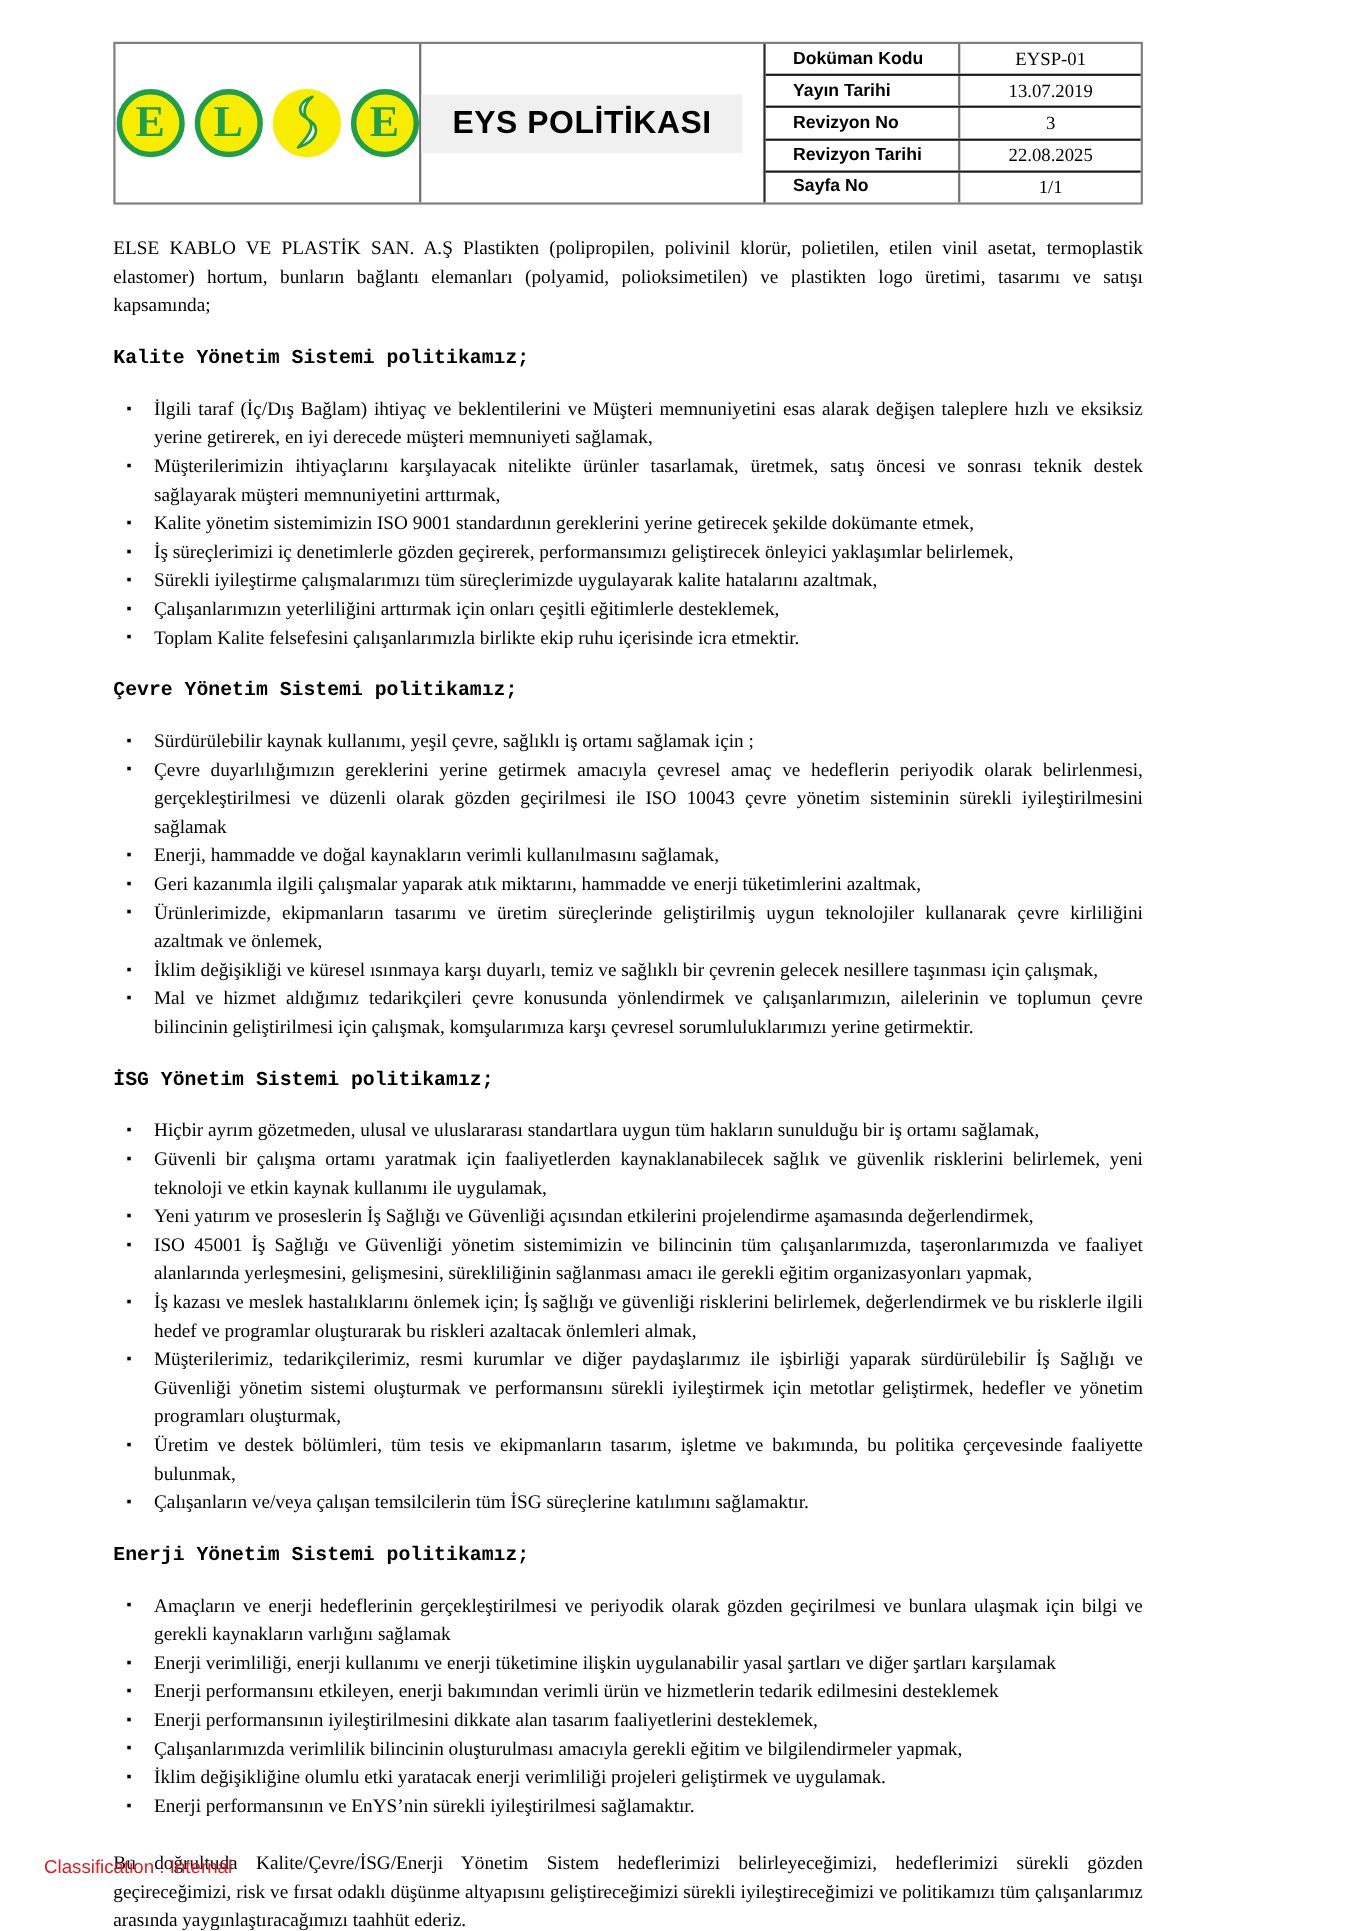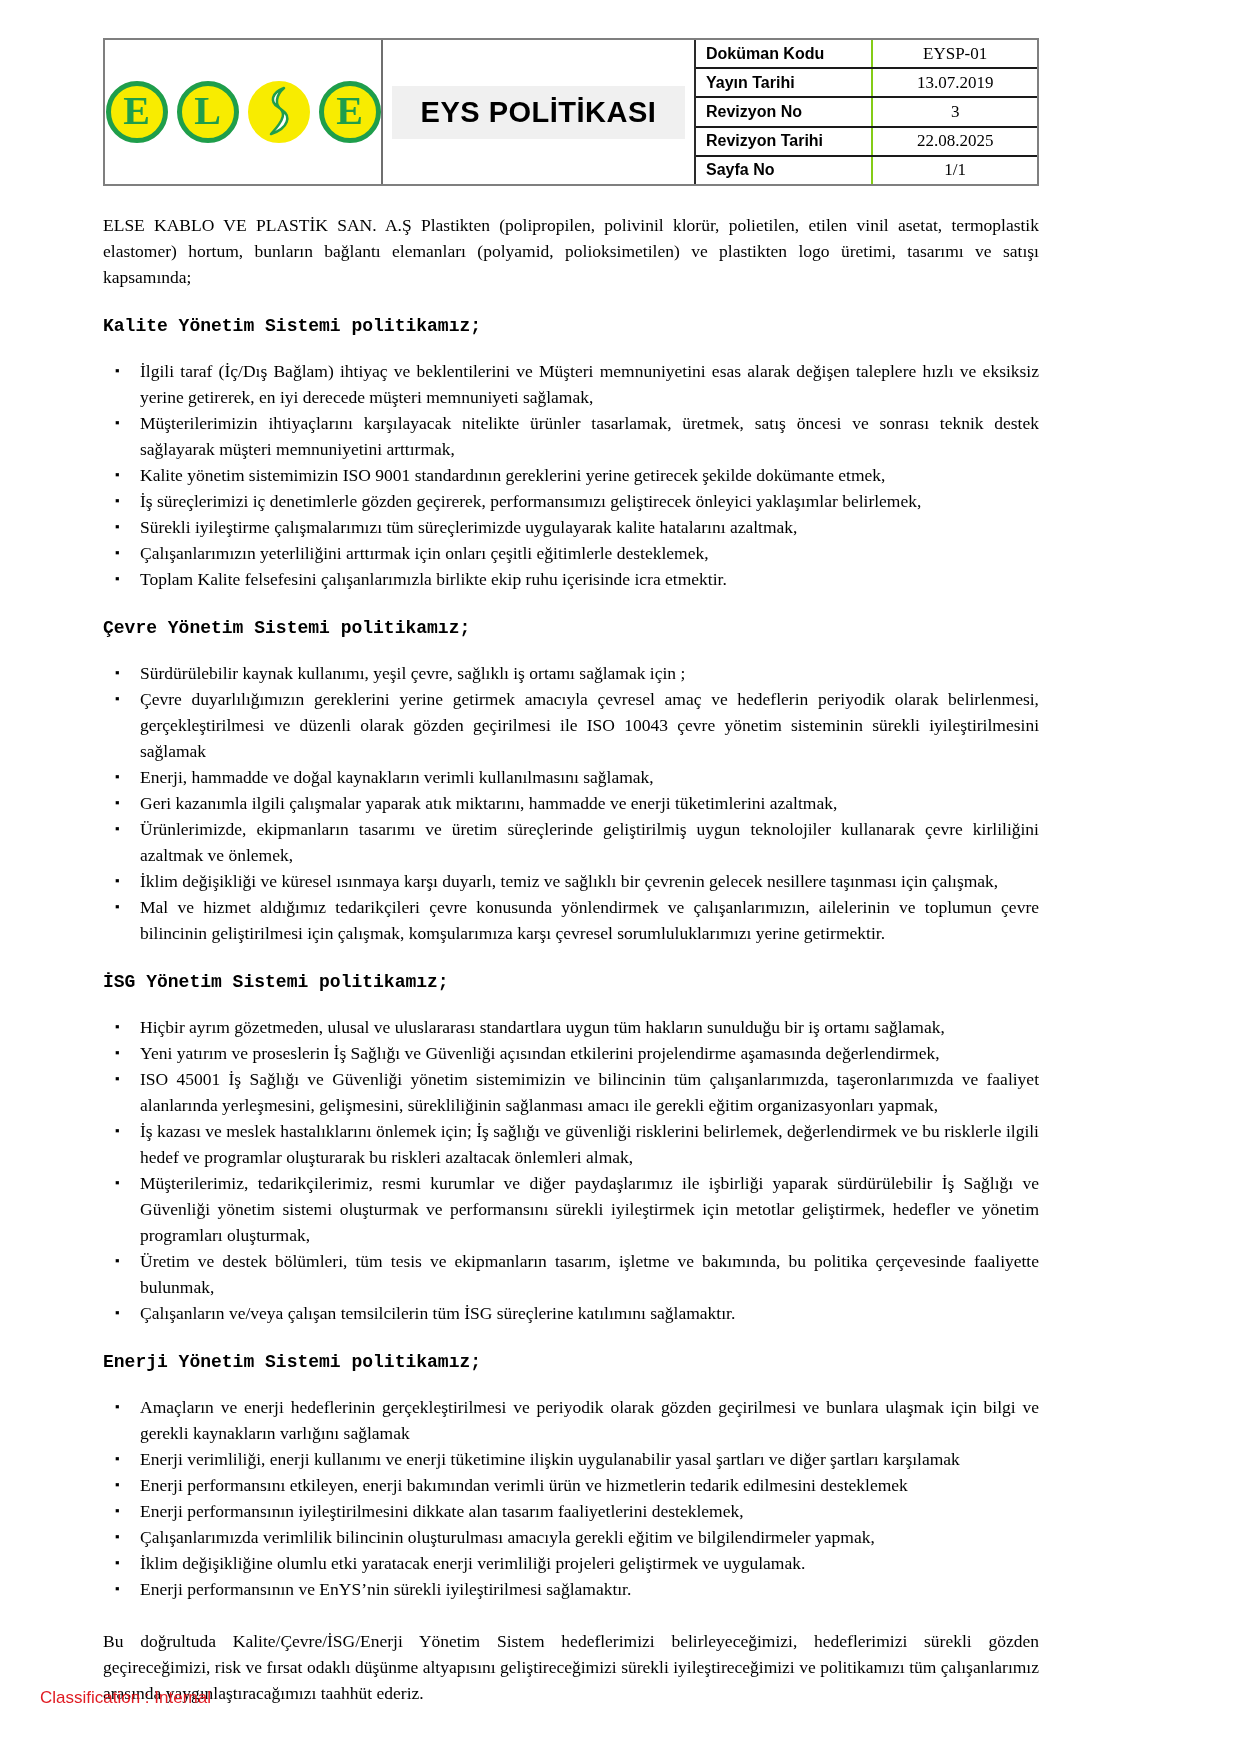--- a/index.html
+++ b/index.html
@@ -49,21 +49,21 @@
     font-weight: bold;
     font-size: 40px;
     line-height: 1;
     color: #1f9e4b;
     transform: translateY(-1px);
   }
   .title-cell {
     width: 313px;
     display: flex;
     align-items: center;
-    justify-content: center;
+    justify-content: flex-start;
     border-right: 2px solid #2a2a2a;
   }
   .title-band {
     background: #f0f0f0;
     width: 94%;
     text-align: center;
     padding: 10px 0;
     font-family: "Liberation Sans", sans-serif;
     font-weight: bold;
     font-size: 29px;
@@ -74,25 +74,25 @@
   .info-row {
     flex: 1;
     display: flex;
     border-bottom: 2px solid #1a1a1a;
   }
   .info-row:last-child { border-bottom: none; }
   .info-label {
     width: 52%;
     display: flex;
     align-items: center;
-    padding-left: 10px;
+    padding-left: 25px;
     font-family: "Liberation Sans", sans-serif;
     font-weight: bold;
     font-size: 16px;
-    border-right: 2px solid #84cc16;
+    border-right: 2px solid #737373;
     color: #000;
   }
   .info-value {
     flex: 1;
     display: flex;
     align-items: center;
     justify-content: center;
     font-family: "Liberation Serif", serif;
     font-size: 17px;
     color: #000;
@@ -217,20 +217,21 @@
           <li>Çevre duyarlılığımızın gereklerini yerine getirmek amacıyla çevresel amaç ve hedeflerin periyodik olarak belirlenmesi, gerçekleştirilmesi ve düzenli olarak gözden geçirilmesi ile ISO 10043 çevre yönetim sisteminin sürekli iyileştirilmesini sağlamak</li>
           <li>Enerji, hammadde ve doğal kaynakların verimli kullanılmasını sağlamak,</li>
           <li>Geri kazanımla ilgili çalışmalar yaparak atık miktarını, hammadde ve enerji tüketimlerini azaltmak,</li>
           <li>Ürünlerimizde, ekipmanların tasarımı ve üretim süreçlerinde geliştirilmiş uygun teknolojiler kullanarak çevre kirliliğini azaltmak ve önlemek,</li>
           <li>İklim değişikliği ve küresel ısınmaya karşı duyarlı, temiz ve sağlıklı bir çevrenin gelecek nesillere taşınması için çalışmak,</li>
           <li>Mal ve hizmet aldığımız tedarikçileri çevre konusunda yönlendirmek ve çalışanlarımızın, ailelerinin ve toplumun çevre bilincinin geliştirilmesi için çalışmak, komşularımıza karşı çevresel sorumluluklarımızı yerine getirmektir.</li>
         </ul>
         <div class="section-heading">İSG Yönetim Sistemi politikamız;</div>
         <ul class="bullets">
           <li>Hiçbir ayrım gözetmeden, ulusal ve uluslararası standartlara uygun tüm hakların sunulduğu bir iş ortamı sağlamak,</li>
+          <li>Güvenli bir çalışma ortamı yaratmak için faaliyetlerden kaynaklanabilecek sağlık ve güvenlik risklerini belirlemek, yeni teknoloji ve etkin kaynak kullanımı ile uygulamak,</li>
           <li>Yeni yatırım ve proseslerin İş Sağlığı ve Güvenliği açısından etkilerini projelendirme aşamasında değerlendirmek,</li>
           <li>ISO 45001 İş Sağlığı ve Güvenliği yönetim sistemimizin ve bilincinin tüm çalışanlarımızda, taşeronlarımızda ve faaliyet alanlarında yerleşmesini, gelişmesini, sürekliliğinin sağlanması amacı ile gerekli eğitim organizasyonları yapmak,</li>
           <li>İş kazası ve meslek hastalıklarını önlemek için; İş sağlığı ve güvenliği risklerini belirlemek, değerlendirmek ve bu risklerle ilgili hedef ve programlar oluşturarak bu riskleri azaltacak önlemleri almak,</li>
           <li>Müşterilerimiz, tedarikçilerimiz, resmi kurumlar ve diğer paydaşlarımız ile işbirliği yaparak sürdürülebilir İş Sağlığı ve Güvenliği yönetim sistemi oluşturmak ve performansını sürekli iyileştirmek için metotlar geliştirmek, hedefler ve yönetim programları oluşturmak,</li>
           <li>Üretim ve destek bölümleri, tüm tesis ve ekipmanların tasarım, işletme ve bakımında, bu politika çerçevesinde faaliyette bulunmak,</li>
           <li>Çalışanların ve/veya çalışan temsilcilerin tüm İSG süreçlerine katılımını sağlamaktır.</li>
         </ul>
         <div class="section-heading">Enerji Yönetim Sistemi politikamız;</div>
         <ul class="bullets">
           <li>Amaçların ve enerji hedeflerinin gerçekleştirilmesi ve periyodik olarak gözden geçirilmesi ve bunlara ulaşmak için bilgi ve gerekli kaynakların varlığını sağlamak</li>

